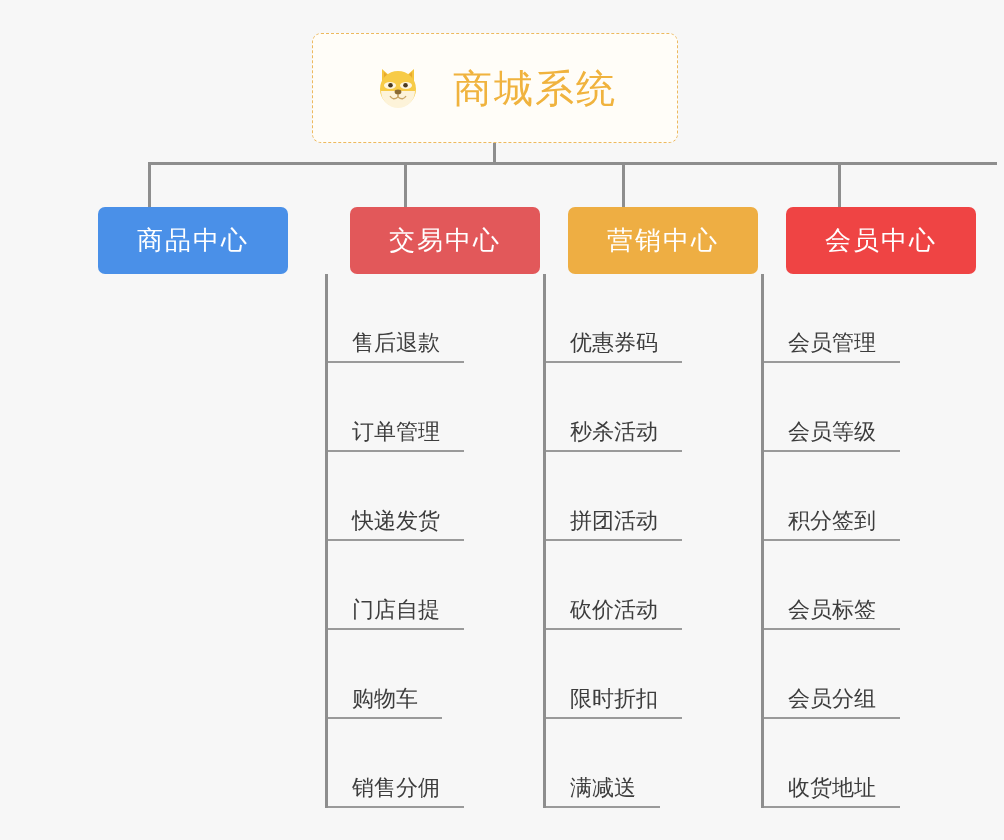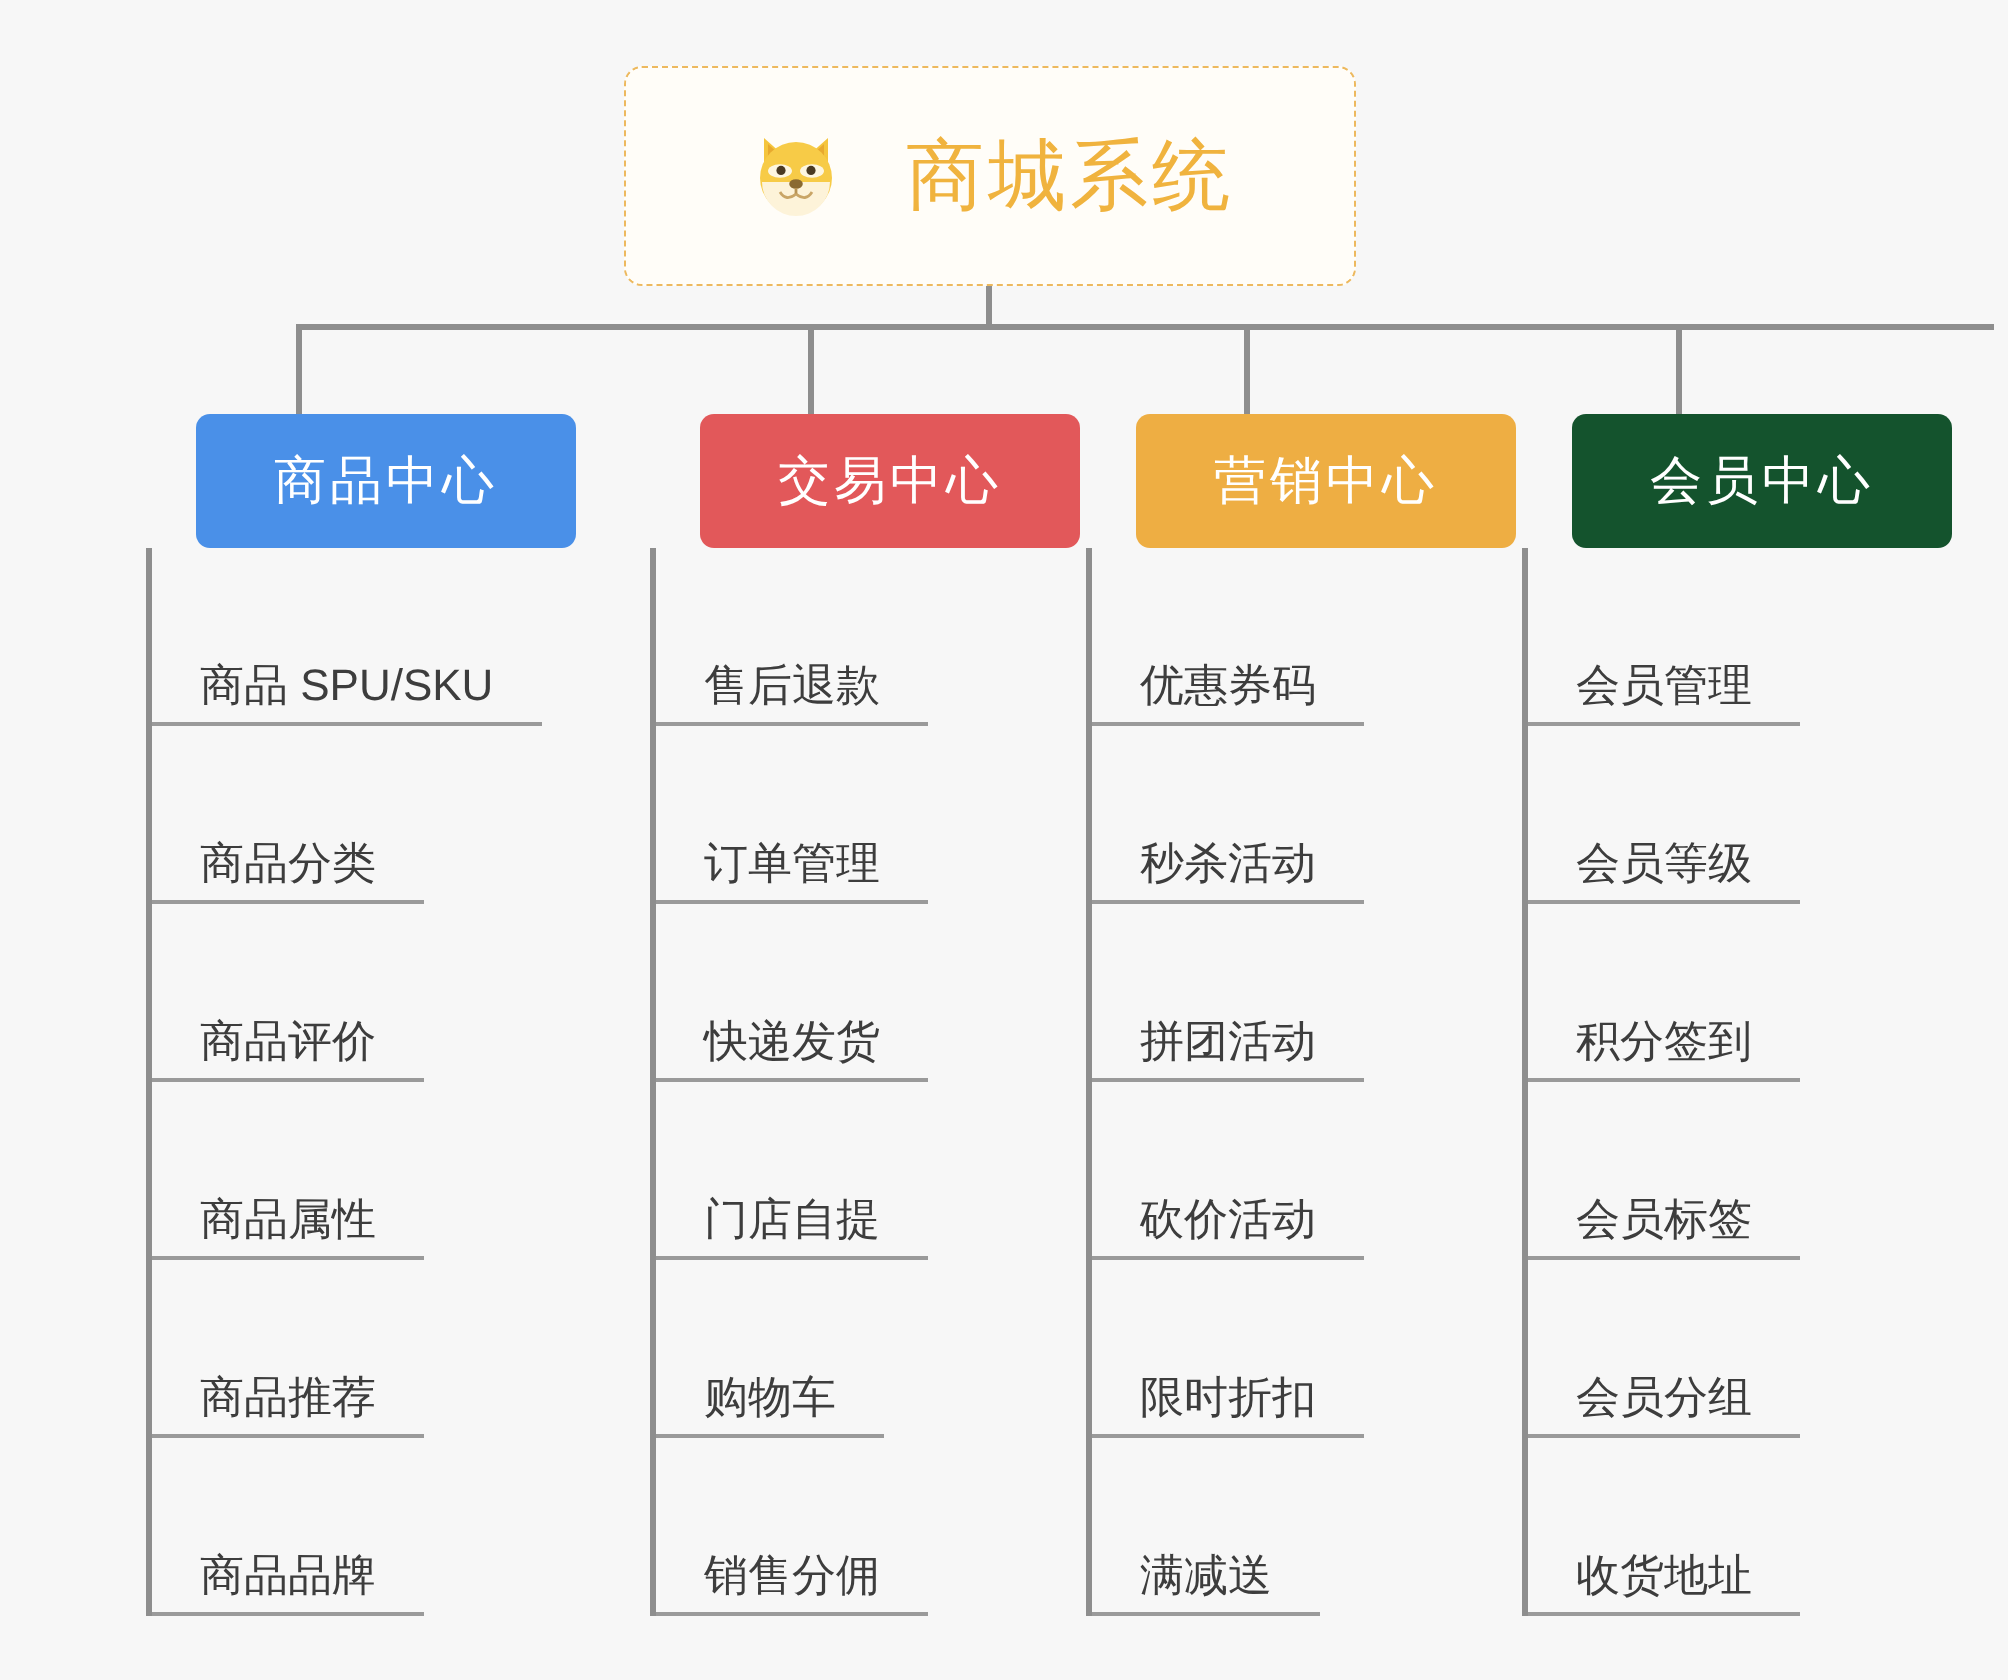--- a/index.html
+++ b/index.html
@@ -150,40 +150,20 @@
   <div class="conn conn-bar"></div>
   <div class="conn conn-drop" style="left:148px;"></div>
   <div class="conn conn-drop" style="left:404px;"></div>
   <div class="conn conn-drop" style="left:622px;"></div>
   <div class="conn conn-drop" style="left:838px;"></div>
 
   <div class="column" style="left:58px;">
     <div class="cat-box" style="background: rgb(74, 144, 232);">
       <span>商品中心</span>
     </div>
-    <div class="leaf-list">
-      <div class="leaf-item">
-          <span class="leaf-inner">商品 SPU/SKU</span>
-        </div>
-      <div class="leaf-item">
-          <span class="leaf-inner">商品分类</span>
-        </div>
-      <div class="leaf-item">
-          <span class="leaf-inner">商品评价</span>
-        </div>
-      <div class="leaf-item">
-          <span class="leaf-inner">商品属性</span>
-        </div>
-      <div class="leaf-item">
-          <span class="leaf-inner">商品推荐</span>
-        </div>
-      <div class="leaf-item">
-          <span class="leaf-inner">商品品牌</span>
-        </div>
-    </div>
   </div>
 
   <div class="column" style="left:310px;">
     <div class="cat-box" style="background: rgb(226, 88, 90); justify-content: center;">
       <span>交易中心</span>
     </div>
     <div class="leaf-list">
       <div class="leaf-item">
           <span class="leaf-inner">售后退款</span>
         </div>
@@ -225,21 +205,21 @@
       <div class="leaf-item">
           <span class="leaf-inner">限时折扣</span>
         </div>
       <div class="leaf-item">
           <span class="leaf-inner">满减送</span>
         </div>
     </div>
   </div>
 
   <div class="column" style="left:746px;">
-    <div class="cat-box" style="background: #14532d;">
+    <div class="cat-box" style="background: #ef4444;">
       <span>会员中心</span>
     </div>
     <div class="leaf-list">
       <div class="leaf-item">
           <span class="leaf-inner">会员管理</span>
         </div>
       <div class="leaf-item">
           <span class="leaf-inner">会员等级</span>
         </div>
       <div class="leaf-item">

